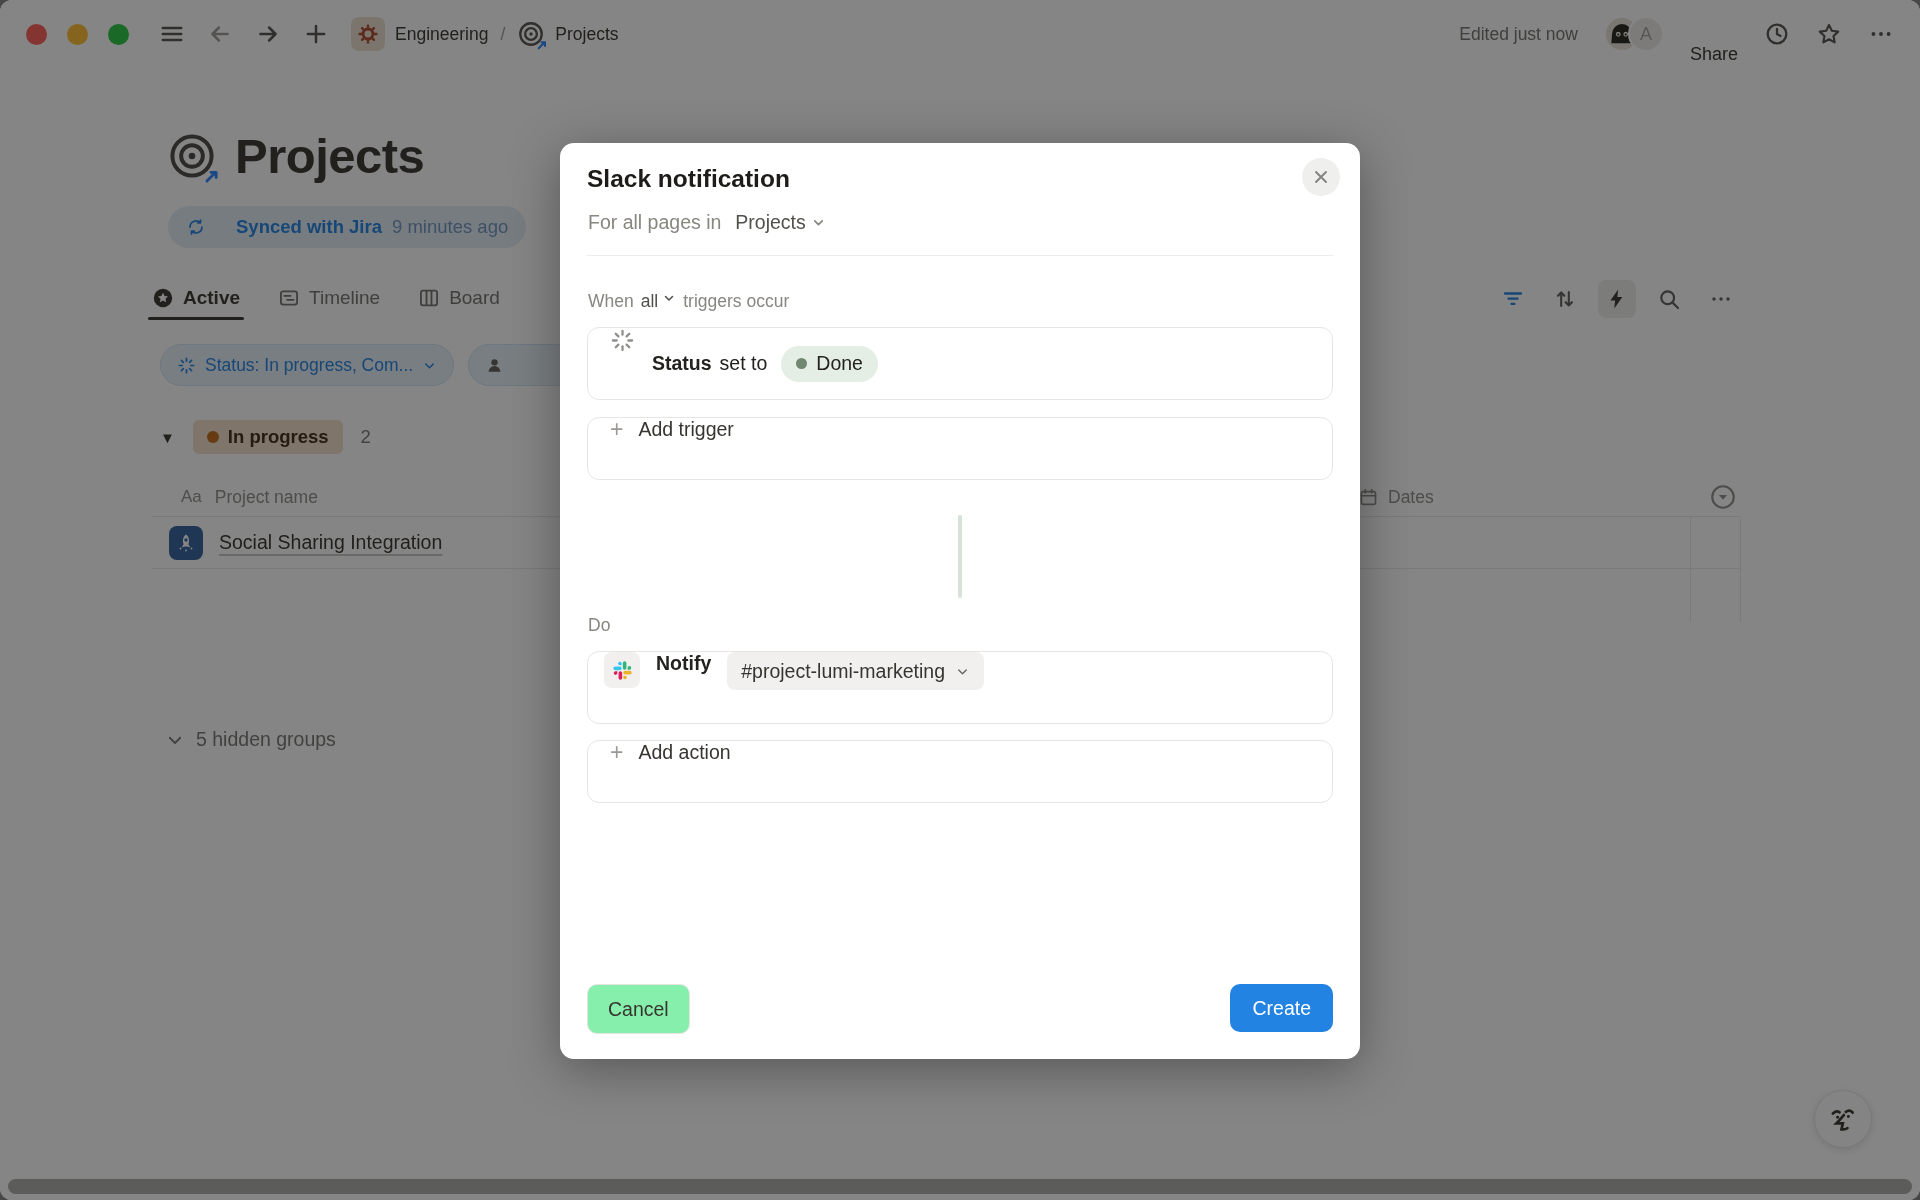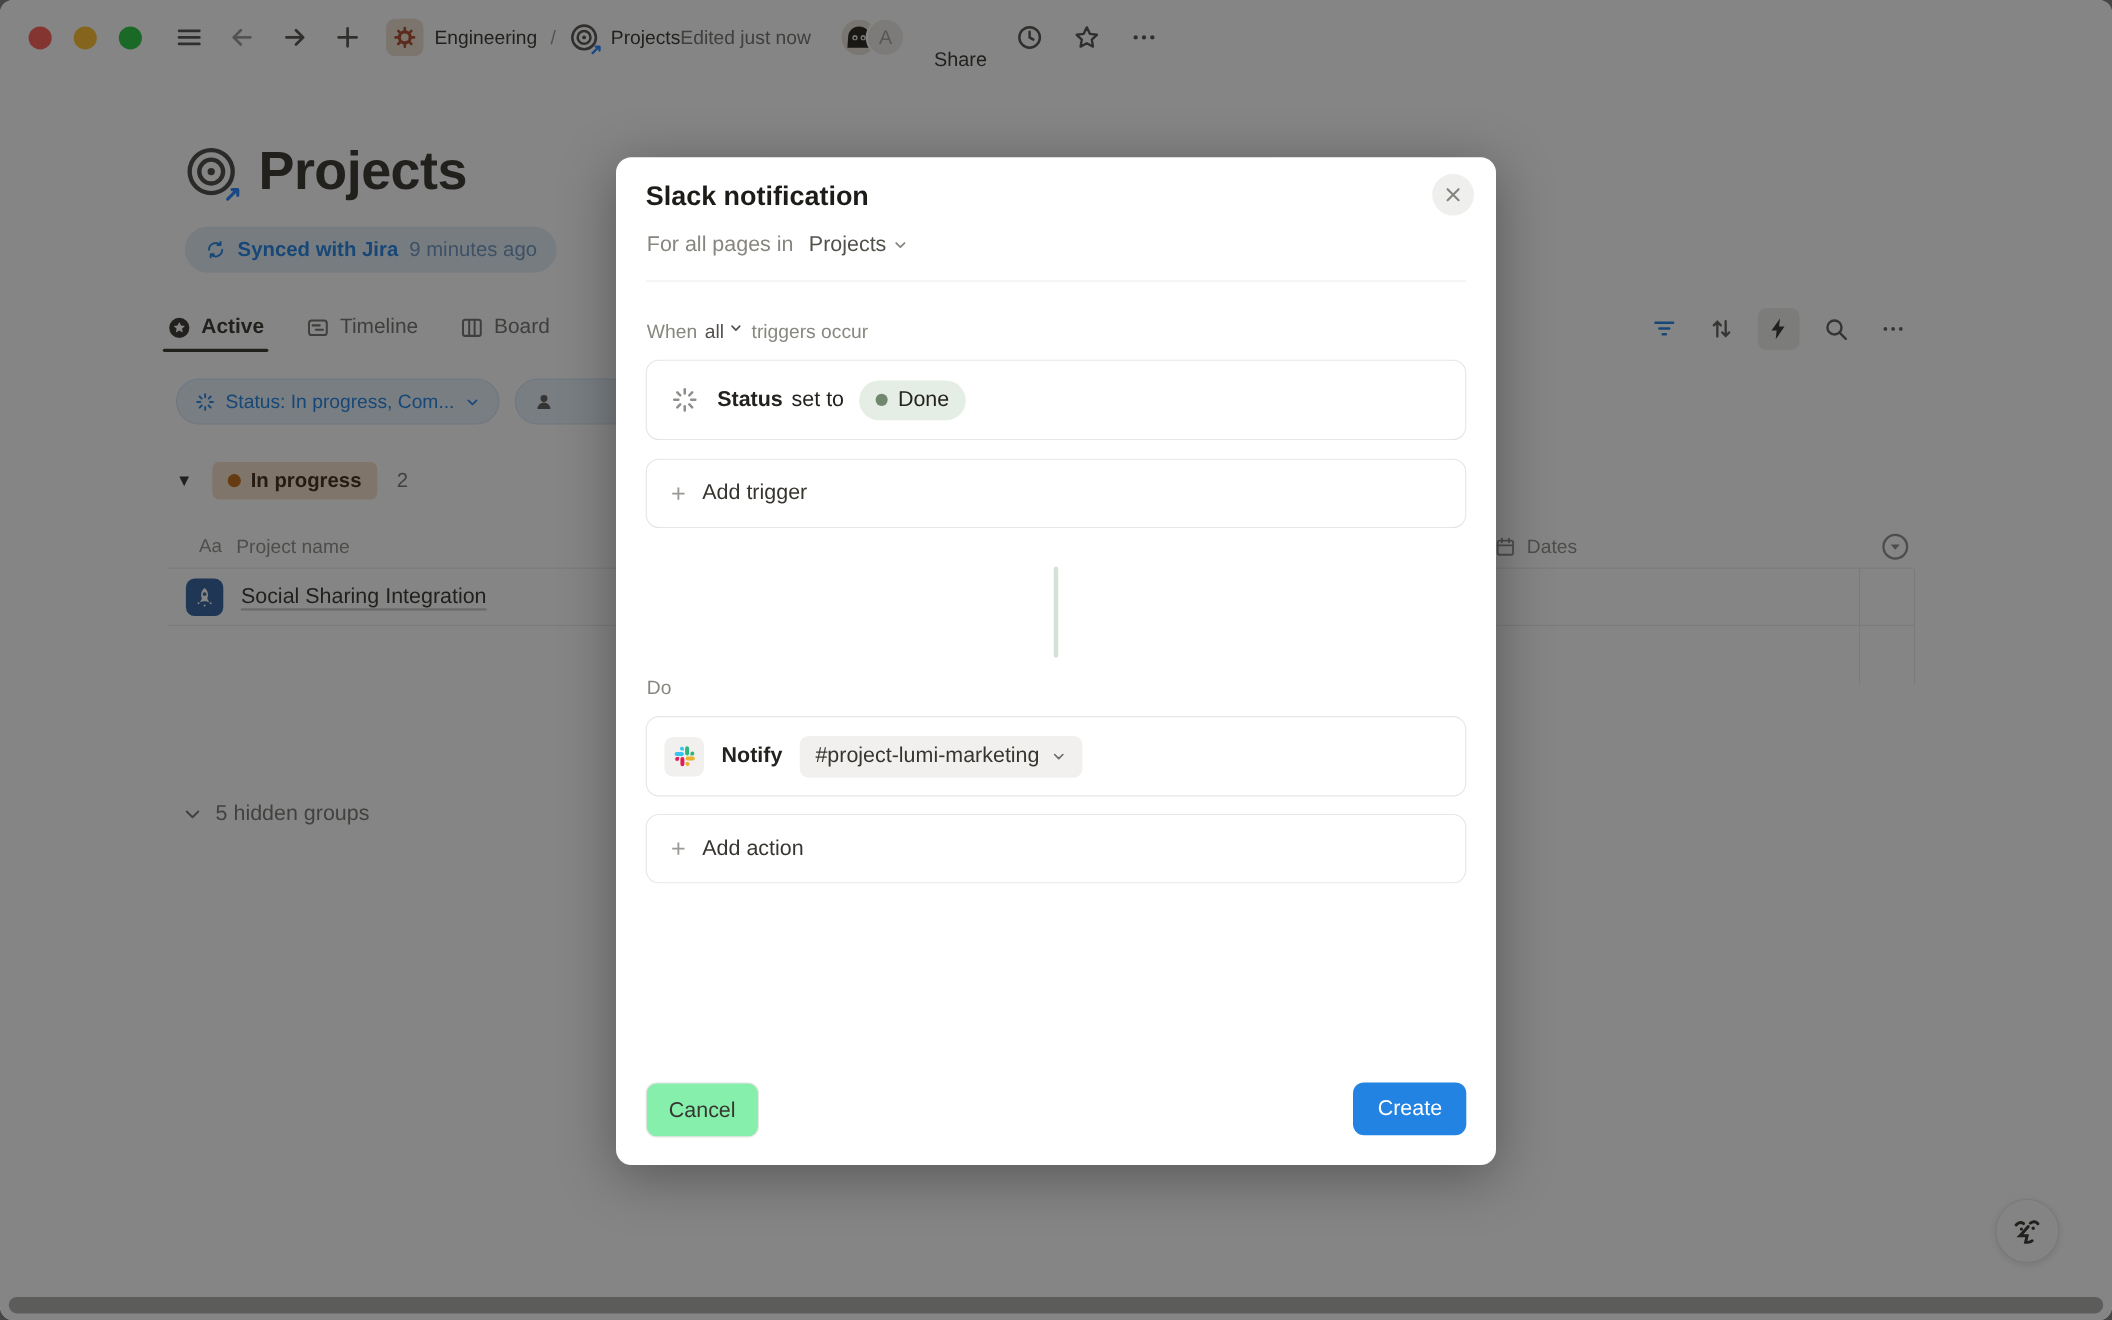--- a/index.html
+++ b/index.html
@@ -1,21 +1,21 @@
 <!DOCTYPE html>
 <html><head>
 <meta charset="utf-8">
 <style>
   html,body{margin:0;padding:0;width:1920px;height:1200px;background:#474747;overflow:hidden;
     font-family:"Liberation Sans","DejaVu Sans",sans-serif;color:#37352F;}
   #window{position:absolute;inset:0;background:#FFFFFF;border-radius:12px;overflow:hidden;}
   svg{display:block;}
   
   .topbar{position:absolute;top:0;left:0;right:0;height:68px;display:flex;align-items:center;
-    padding:0 26px;box-sizing:border-box;justify-content:flex-start;}
+    padding:0 26px;box-sizing:border-box;justify-content:space-between;}
   .tb-left{display:flex;align-items:center;gap:22px;}
   .lights{display:flex;align-items:center;gap:20px;margin-right:8px;}
   .light{width:21px;height:21px;border-radius:50%;}
   .tb-icon{width:26px;height:26px;color:#55534E;cursor:pointer;}
   .tb-icon.dim{color:#9C9B97;}
   .crumb{display:flex;align-items:center;gap:10px;font-size:17.5px;color:#37352F;}
   .crumb .tile{width:34px;height:34px;border-radius:8px;background:#EADFD0;display:flex;align-items:center;justify-content:center;}
   .crumb .slash{color:#9B9A97;margin:0 2px;}
   .targetwrap{position:relative;width:28px;height:28px;color:#55534E;}
   .targetwrap .badge{position:absolute;right:-4px;bottom:-3px;}
@@ -26,21 +26,21 @@
   .avatar+.avatar{margin-left:-12px;}
   .avatar-a{background:#ECEAE6;color:#A5A39E;display:flex;align-items:center;justify-content:center;font-size:18px;}
   .share{font-size:18px;color:#37352F;cursor:pointer;margin-top:40px;}
   
   .title-row{position:absolute;left:167px;top:128px;display:flex;align-items:center;gap:18px;}
   .title-icon{position:relative;width:50px;height:50px;color:#4A4945;}
   .title-icon .badge{position:absolute;right:-5px;bottom:-4px;}
   .page-title{font-size:49px;font-weight:700;letter-spacing:-0.5px;}
   .sync-pill{position:absolute;left:168px;top:206px;height:42px;display:inline-flex;align-items:center;gap:10px;
     padding:0 18px;border-radius:21px;background:#E3EDF7;cursor:pointer;}
-  .sync-strong{color:#2383E2;font-weight:700;font-size:18.5px;}
+  .sync-strong{color:#2383E2;font-weight:700;font-size:18.5px;margin-left:20px;}
   .sync-time{color:#6E95BE;font-size:18.5px;}
   .sync-ic{color:#2383E2;width:20px;height:20px;}
   .tabs{position:absolute;left:152px;top:276px;display:flex;align-items:center;gap:38px;height:44px;}
   .tab{display:flex;align-items:center;gap:9px;font-size:19px;color:#73726E;font-weight:500;cursor:pointer;height:44px;position:relative;}
   .tab.active{color:#37352F;font-weight:700;}
   .tab.active:after{content:"";position:absolute;left:-4px;right:-4px;bottom:0;height:3.5px;background:#37352F;border-radius:2px;}
   .tab svg{width:22px;height:22px;}
   .view-toolbar{position:absolute;top:280px;right:180px;display:flex;align-items:center;gap:14px;}
   .vt-btn{width:38px;height:38px;display:flex;align-items:center;justify-content:center;border-radius:8px;cursor:pointer;color:#5F5E5B;}
   .vt-btn.on{background:#EDECEA;color:#37352F;}
@@ -83,21 +83,21 @@
     display:flex;align-items:center;justify-content:center;color:#84837F;cursor:pointer;}
   .m-close svg{width:16px;height:16px;}
   .m-scope{position:absolute;left:28px;top:68px;display:flex;align-items:center;gap:8px;font-size:19.5px;color:#87867F;}
   .m-scope .val{color:#51504B;display:flex;align-items:center;gap:5px;margin-left:6px;cursor:pointer;}
   .m-scope svg{width:15px;height:15px;color:#87867F;}
   .m-div{position:absolute;left:27px;right:27px;top:112px;height:1px;background:#EDEDEB;}
   .m-when{position:absolute;left:28px;top:148px;display:flex;align-items:center;gap:7px;font-size:17.5px;color:#87867F;}
   .m-when .all{color:#51504B;display:flex;gap:4px;cursor:pointer;}
   .m-when svg{width:14px;height:14px;}
   .mcard{position:absolute;left:27px;width:746px;border:1px solid #E7E6E4;border-radius:12px;background:#fff;
-    display:flex;align-items:center;box-sizing:border-box;cursor:pointer;}
+    display:flex;box-sizing:border-box;cursor:pointer;}
   .card-trigger{top:184px;height:73px;padding:0 22px;gap:17px;}
   .spin{color:#8F8E8B;width:25px;height:25px;}
   .ct-text{font-size:19.5px;color:#23221F;display:flex;align-items:center;gap:8px;}
   .ct-text b{font-weight:700;}
   .done-pill{display:inline-flex;align-items:center;gap:9px;height:36px;padding:0 15px;border-radius:18px;
     background:#E5EEE4;color:#23221F;font-size:19.5px;font-weight:500;margin-left:6px;}
   .done-dot{width:11px;height:11px;border-radius:50%;background:#72876F;}
   .card-add{height:63px;padding:0 22px;gap:15px;font-size:19.5px;color:#37352F;}
   .card-add .plus{color:#9A9995;font-size:23px;line-height:1;}
   .card-addtrigger{top:274px;}

